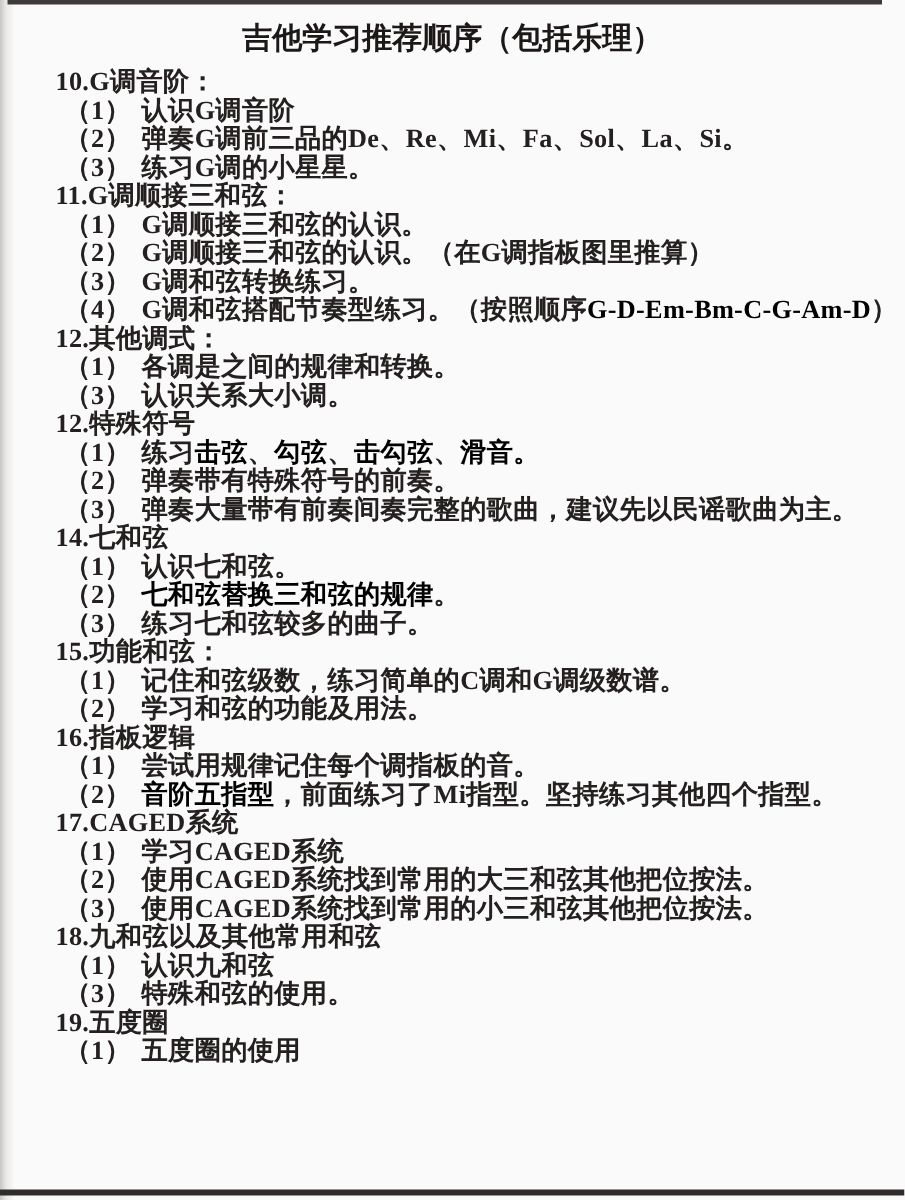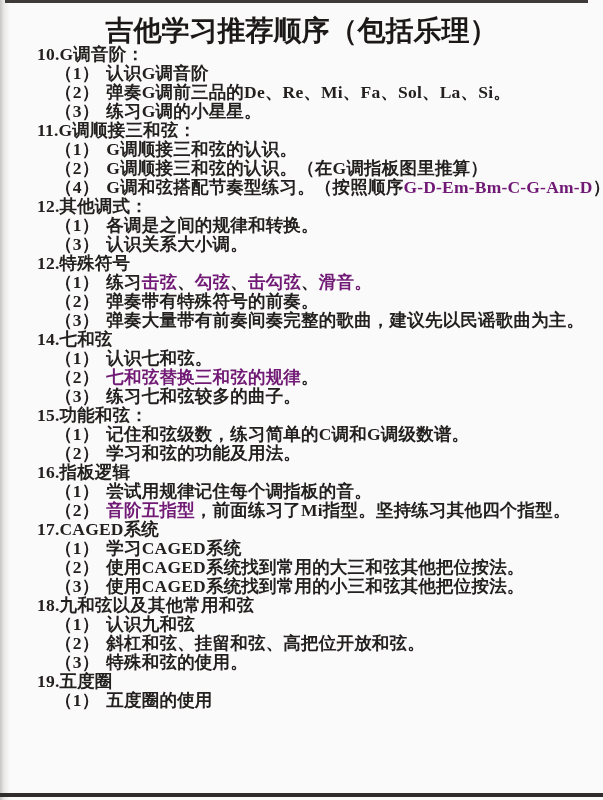--- a/index.html
+++ b/index.html
@@ -35,59 +35,60 @@
     left: 0; bottom: 3px;
     width: 603px; height: 4px;
     background: #2f2c2b;
     z-index: 2;
   }
   .title {
     margin: 0;
     padding-top: 12px;
     height: 32px;
     text-align: center;
-    font-size: 28px;
+    font-size: 20px;
     font-weight: bold;
     color: #1b1817;
     white-space: nowrap;
   }
   .content {
     position: absolute;
     top: 45px;
     left: 37px;
     right: 0;
   }
   .line {
     height: 19px;
     line-height: 19px;
     font-size: 17.5px;
     white-space: nowrap;
     letter-spacing: 0.2px;
   }
   .line.heading { margin-left: 0; }
-  .line.item { margin-left: 18px; }
+  .line.item { margin-left: 6px; }
   .prefix { margin-right: 7px; }
-  .red { color: #701a75; }
+  .red { color: #000000; }
 </style>
 </head>
 <body>
 
 <div class="edge-left"></div>
 <div class="top-rule"></div>
 
 <h1 class="title">吉他学习推荐顺序（包括乐理）</h1>
 
 <div class="content">
     <div class="line heading">10.G调音阶：</div>
     <div class="line item"><span class="prefix">（1）</span><span>认识G调音阶</span></div>
     <div class="line item"><span class="prefix">（2）</span><span>弹奏G调前三品的De、Re、Mi、Fa、Sol、La、Si。</span></div>
     <div class="line item"><span class="prefix">（3）</span><span>练习G调的小星星。</span></div>
     <div class="line heading">11.G调顺接三和弦：</div>
     <div class="line item"><span class="prefix">（1）</span><span>G调顺接三和弦的认识。</span></div>
     <div class="line item"><span class="prefix">（2）</span><span>G调顺接三和弦的认识。（在G调指板图里推算）</span></div>
+    <div class="line item"><span class="prefix">（3）</span><span>G调和弦转换练习。</span></div>
     <div class="line item"><span class="prefix">（4）</span><span>G调和弦搭配节奏型练习。（按照顺序</span><span class="red">G-D-Em-Bm-C-G-Am-D</span><span>）</span></div>
     <div class="line heading">12.其他调式：</div>
     <div class="line item"><span class="prefix">（1）</span><span>各调是之间的规律和转换。</span></div>
     <div class="line item"><span class="prefix">（3）</span><span>认识关系大小调。</span></div>
     <div class="line heading">12.特殊符号</div>
     <div class="line item"><span class="prefix">（1）</span><span>练习</span><span class="red">击弦</span><span>、</span><span class="red">勾弦</span><span>、</span><span class="red">击勾弦</span><span>、</span><span class="red">滑音</span><span class="red">。</span></div>
     <div class="line item"><span class="prefix">（2）</span><span>弹奏带有特殊符号的前奏。</span></div>
     <div class="line item"><span class="prefix">（3）</span><span>弹奏大量带有前奏间奏完整的歌曲，建议先以民谣歌曲为主。</span></div>
     <div class="line heading">14.七和弦</div>
     <div class="line item"><span class="prefix">（1）</span><span>认识七和弦。</span></div>
@@ -98,19 +99,18 @@
     <div class="line item"><span class="prefix">（2）</span><span>学习和弦的功能及用法。</span></div>
     <div class="line heading">16.指板逻辑</div>
     <div class="line item"><span class="prefix">（1）</span><span>尝试用规律记住每个调指板的音。</span></div>
     <div class="line item"><span class="prefix">（2）</span><span class="red">音阶五指型</span><span>，前面练习了Mi指型。坚持练习其他四个指型。</span></div>
     <div class="line heading">17.CAGED系统</div>
     <div class="line item"><span class="prefix">（1）</span><span>学习CAGED系统</span></div>
     <div class="line item"><span class="prefix">（2）</span><span>使用CAGED系统找到常用的大三和弦其他把位按法。</span></div>
     <div class="line item"><span class="prefix">（3）</span><span>使用CAGED系统找到常用的小三和弦其他把位按法。</span></div>
     <div class="line heading">18.九和弦以及其他常用和弦</div>
     <div class="line item"><span class="prefix">（1）</span><span>认识九和弦</span></div>
-    <div class="line item"><span class="prefix">（2）</span><span>斜杠和弦、挂留和弦、高把位开放和弦。</span></div>
     <div class="line item"><span class="prefix">（3）</span><span>特殊和弦的使用。</span></div>
     <div class="line heading">19.五度圈</div>
     <div class="line item"><span class="prefix">（1）</span><span>五度圈的使用</span></div>
   </div>
 
 <div class="bottom-rule"></div>
 
 </body></html>

